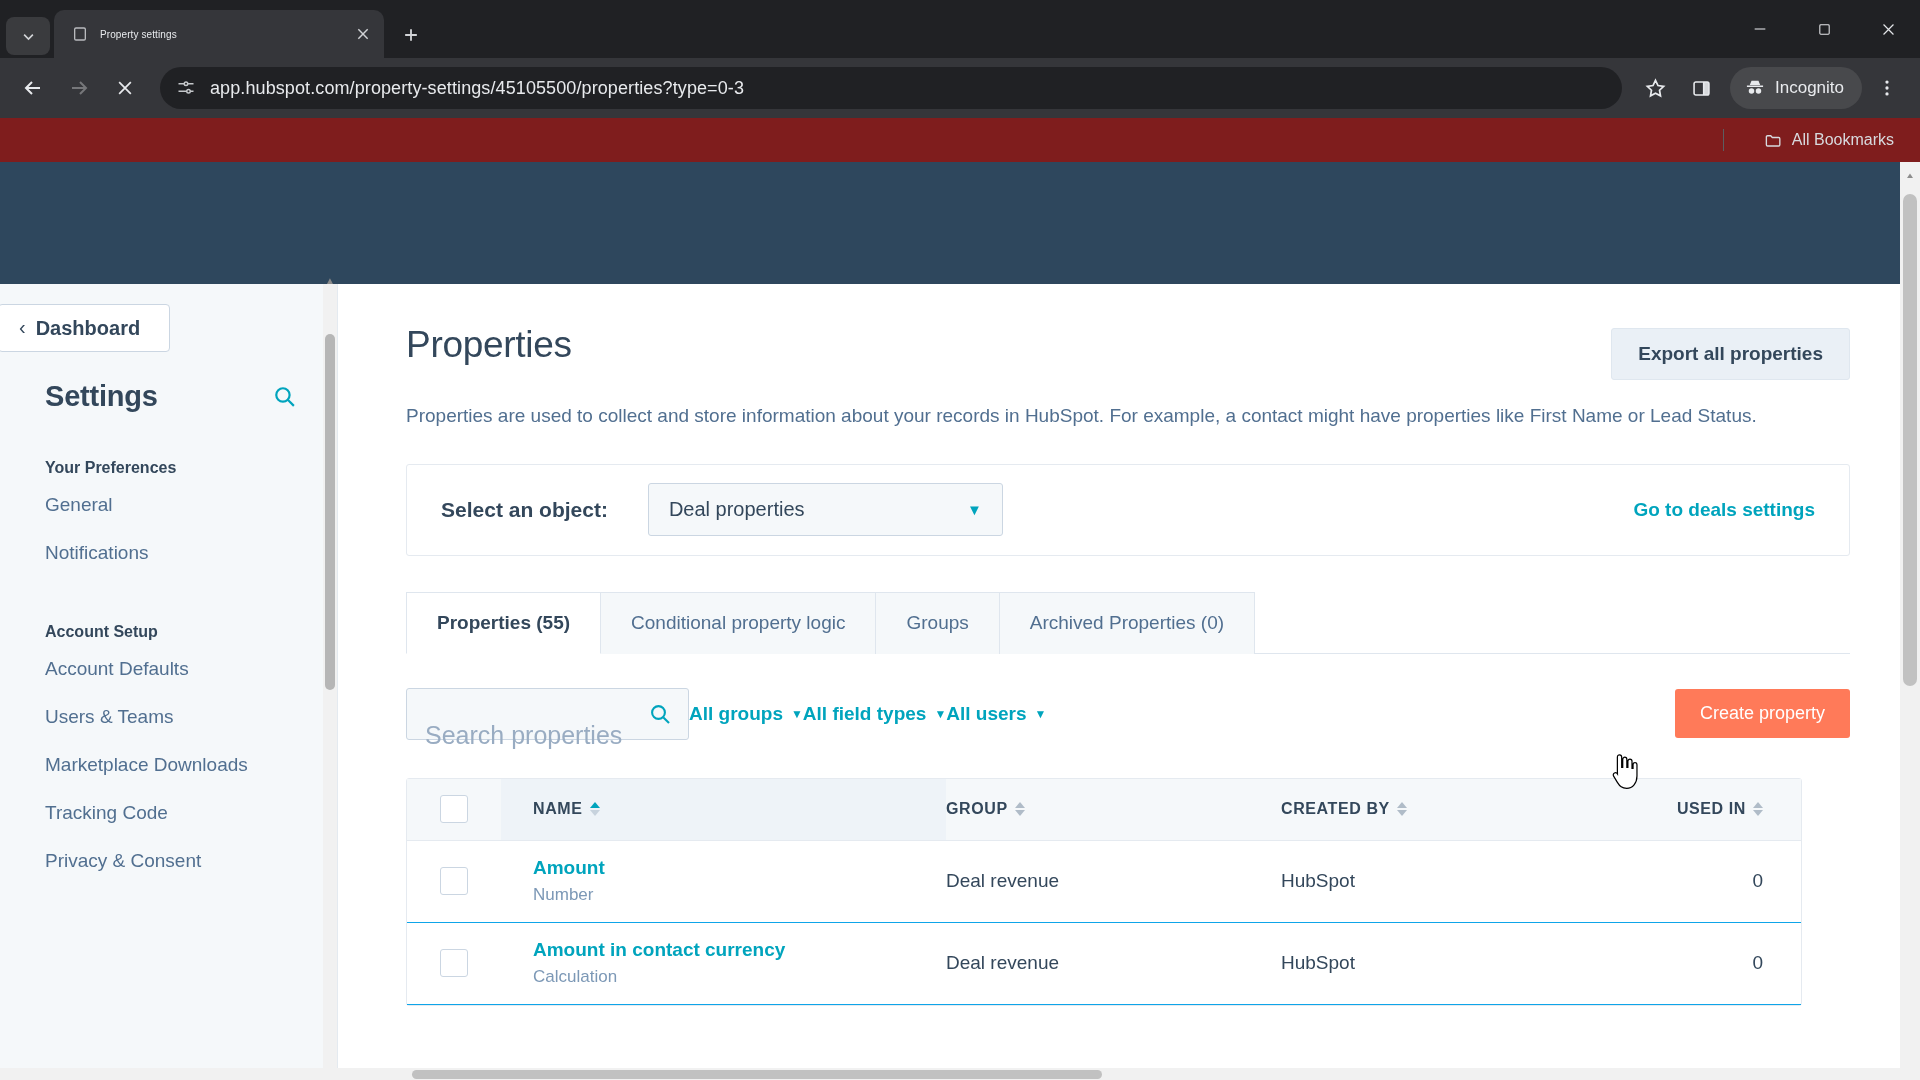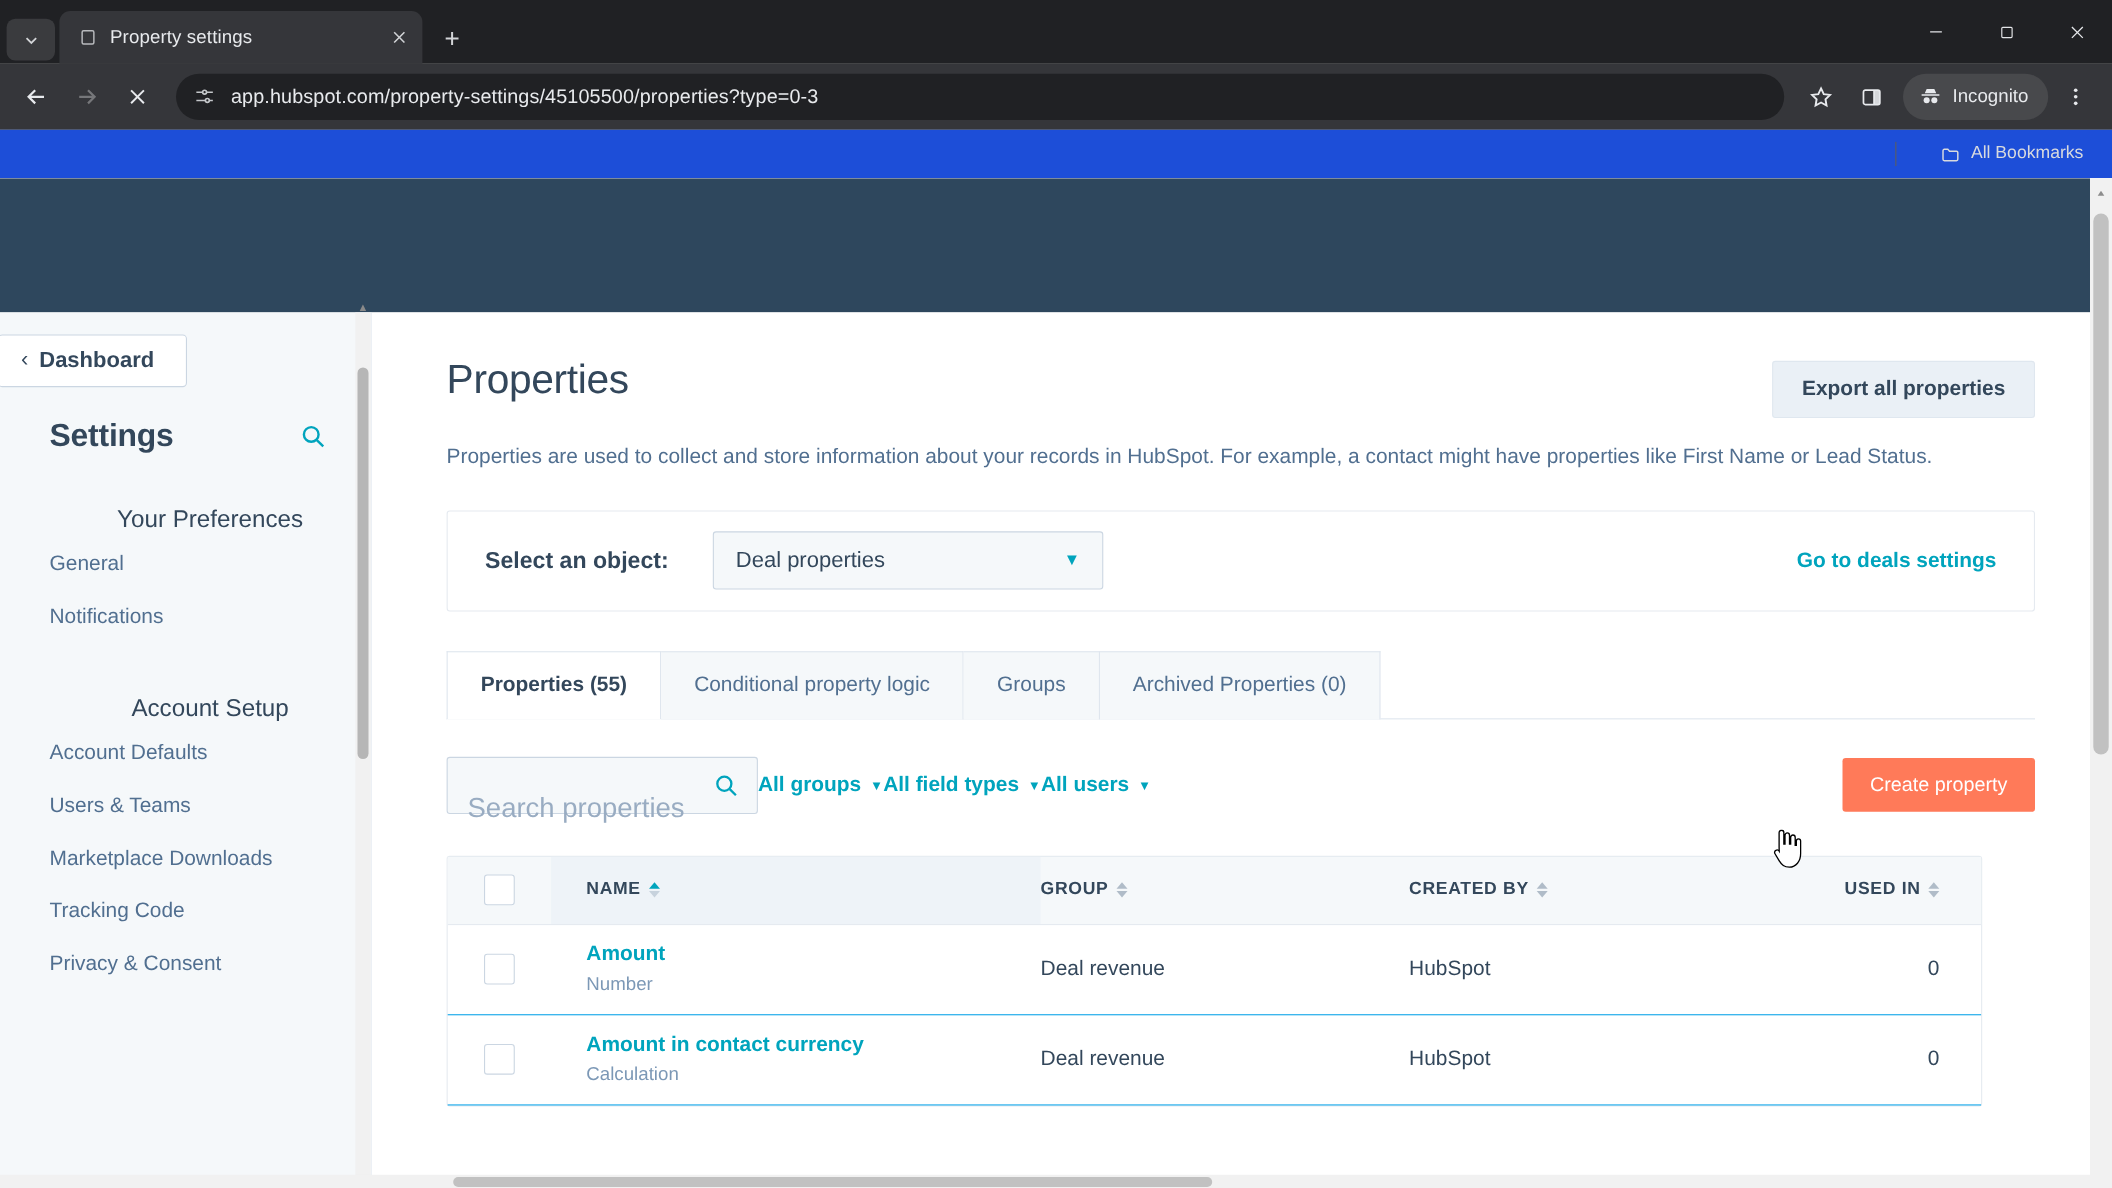--- a/index.html
+++ b/index.html
@@ -27,21 +27,21 @@
     height: 48px; width: 330px; background: #35363a;
     border-radius: 10px 10px 0 0; display: flex; align-items: center;
     padding: 0 8px 0 16px; gap: 10px; position: relative; cursor: pointer;
   }
   .tab-favicon {
     width: 20px; height: 20px; flex: 0 0 20px; border-radius: 3px;
     display:flex; align-items:center; justify-content:center;
     color:#c8c9cb;
   }
   .tab-title {
-    flex: 1; color: #e8eaed; font-size: 17px; white-space: nowrap;
+    flex: 1; color: #e8eaed; font-size: 10px; white-space: nowrap;
     overflow: hidden; text-overflow: ellipsis; letter-spacing: .1px;
   }
   .tab-close {
     width: 26px; height: 26px; border-radius: 50%; display: flex;
     align-items: center; justify-content: center; color: #cfd1d4; cursor: pointer;
   }
   .new-tab-btn {
     width: 34px; height: 34px; margin: 0 0 6px 10px; border-radius: 50%;
     display: flex; align-items: center; justify-content: center;
     color: #d2d4d7; cursor: pointer;
@@ -79,21 +79,21 @@
     display: flex; align-items: center; justify-content: center;
     color: #e8eaed; cursor: pointer; flex:0 0 auto;
   }
   .incognito-pill {
     height: 42px; border-radius: 22px; background: #48494c;
     display: flex; align-items: center; gap: 9px; padding: 0 18px 0 14px;
     color: #e8eaed; font-size: 17px; cursor: pointer; margin-left: 4px; flex:0 0 auto;
   }
 
   .bookmarkbar {
-    height: 44px; background: #1d4ed8; display: flex; align-items: center;
+    height: 44px; background: #7f1d1d; display: flex; align-items: center;
     justify-content: flex-end; padding-right: 18px; gap: 16px;
   }
   .bm-divider { width:1px; height:22px; background:#5c5d60; margin-right:16px; }
   .bm-item {
     display: flex; align-items: center; gap: 9px; color: #d8dade;
     font-size: 16px; padding: 5px 8px; border-radius: 5px; cursor: pointer;
   }
 
   
   .viewport {
@@ -121,22 +121,22 @@
   .dash-btn span.lbl { color: #33475b; font-size: 20px; font-weight: bold; }
 
   .settings-head {
     display: flex; align-items: center; justify-content: space-between;
     padding: 28px 40px 0 45px;
   }
   .settings-head h1 { font-size: 29px; color: #33475b; font-weight: bold; letter-spacing:-.2px;}
   .settings-head .s-ico { color: #00a4bd; cursor: pointer; display:flex; }
 
   .nav-section-title {
-    font-size: 22px; color: #33475b; font-weight: normal;
-    padding: 0 0 0 45px; margin-top: 46px; margin-bottom: 4px; text-align: center;
+    font-size: 16px; color: #33475b; font-weight: bold;
+    padding: 0 0 0 45px; margin-top: 46px; margin-bottom: 4px;
   }
   .nav-item {
     font-size: 19px; color: #516f90; padding: 13px 40px 13px 45px;
     cursor: pointer; display: flex; align-items: center; justify-content: space-between;
   }
   .nav-item .caret { color: #00bda5; display: flex; }
 
   .sb-scrollbar {
     position: absolute; right: 0px; top: 0px; width: 14px; height: 796px;
     background: #f1f1f1;

